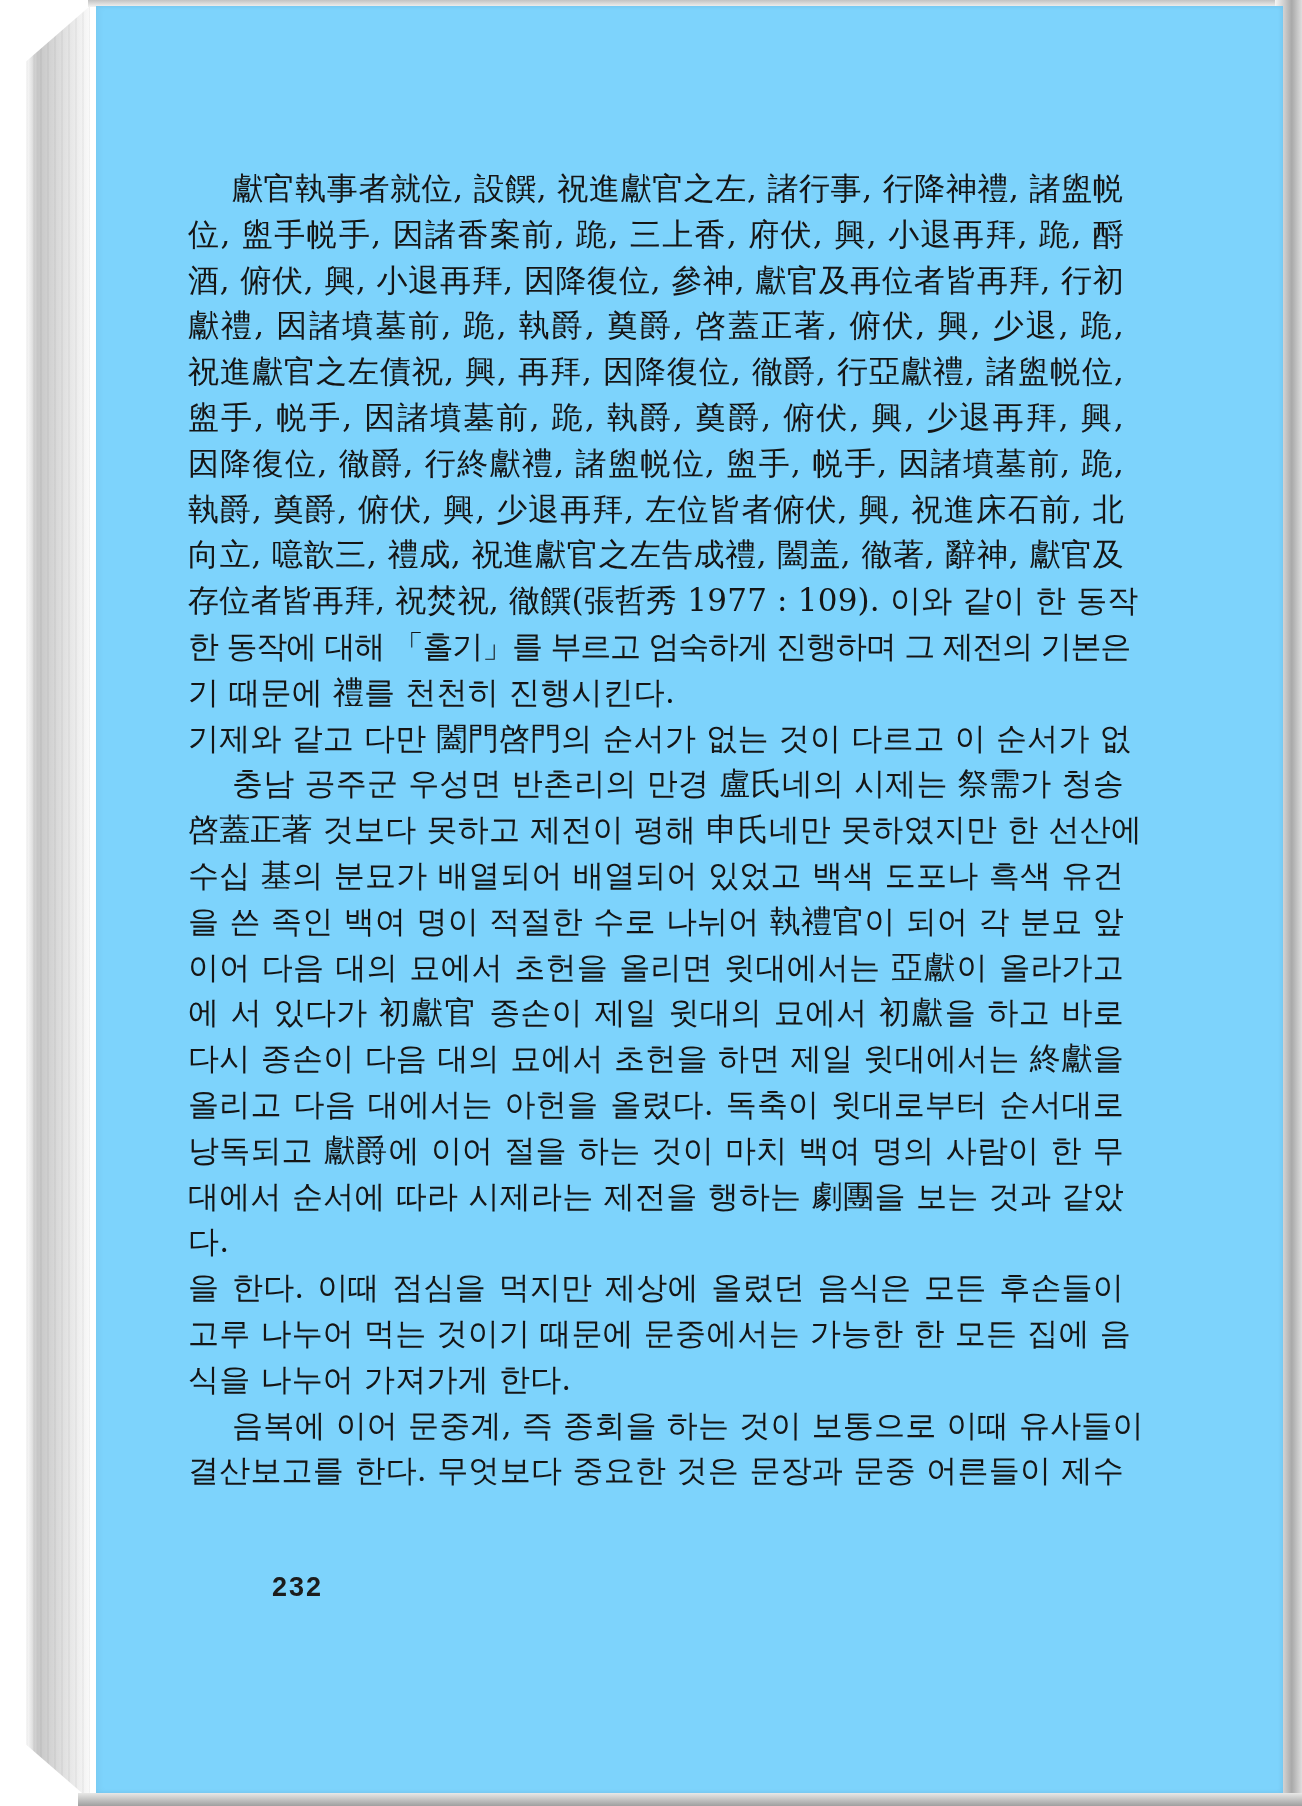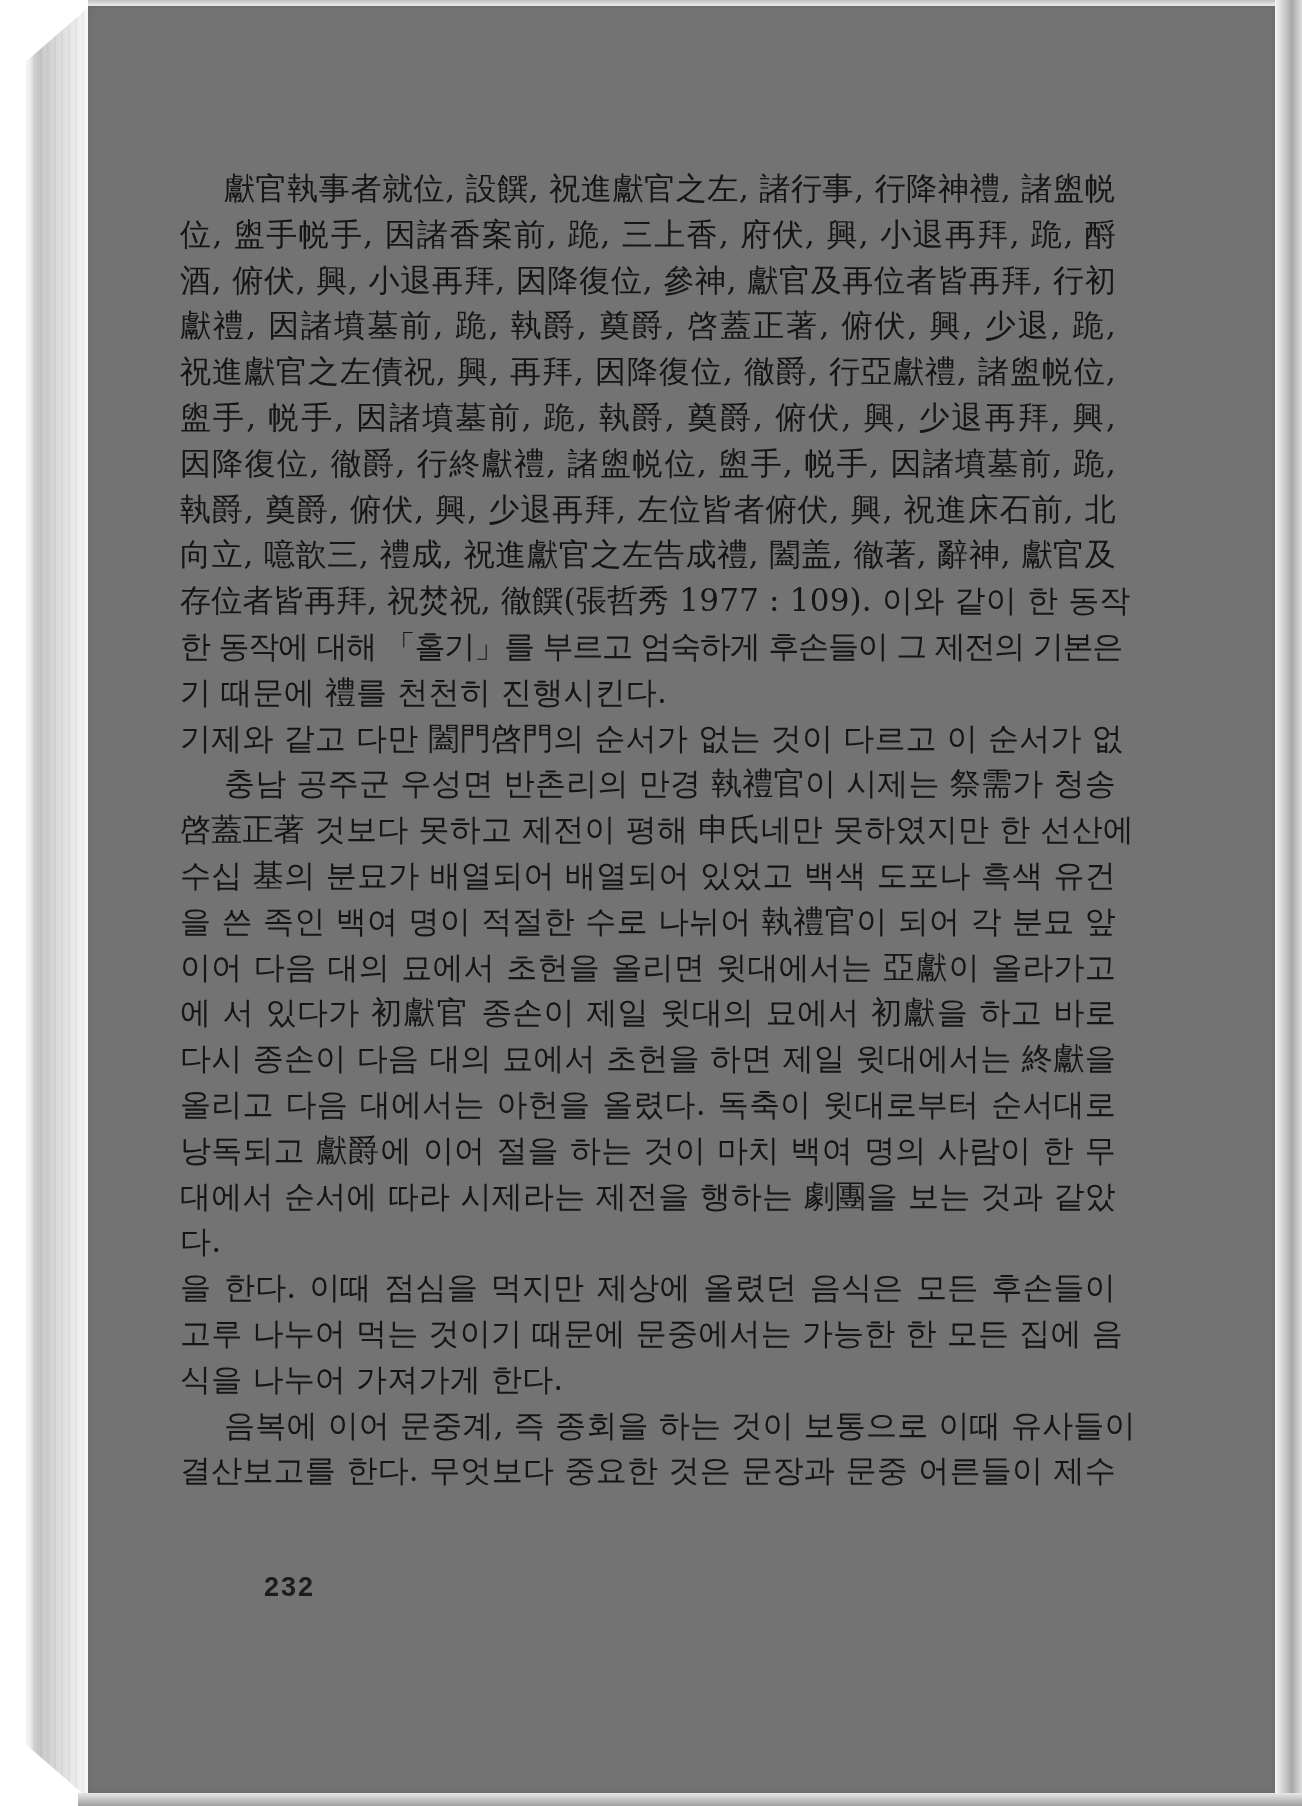--- a/index.html
+++ b/index.html
@@ -27,22 +27,22 @@
   .edge-right {
     position: absolute; right: 0; top: 0; width: 27px; height: 100%;
     background: linear-gradient(to right, #f5f5f4 0%, #c9c9c9 38%, #a9a9a9 62%, #dedede 100%);
   }
   .edge-bottom {
     position: absolute; left: 78px; right: 0; bottom: 0; height: 13px;
     background: linear-gradient(to bottom, #e8e8e7, #9f9f9f);
   }
 
   .page {
-    position: absolute; left: 88px; top: 6px; width: 1187px; height: 1787px;
-    background: #737373;
+    position: absolute; left: 96px; top: 6px; width: 1187px; height: 1787px;
+    background: #7dd3fc;
     box-shadow: inset 3px 0 6px rgba(0,0,0,0.04), inset -2px 0 4px rgba(0,0,0,0.05);
   }
 
   .text-block {
     position: absolute; left: 92px; top: 160px; width: 936px;
     color: #151515;
   }
   .line {
     font-size: 31px;
     line-height: 45.8px;
@@ -78,24 +78,24 @@
       <div class="line indent">獻官執事者就位, 設饌, 祝進獻官之左, 諸行事, 行降神禮, 諸盥帨</div>
       <div class="line">位, 盥手帨手, 因諸香案前, 跪, 三上香, 府伏, 興, 小退再拜, 跪, 酹</div>
       <div class="line">酒, 俯伏, 興, 小退再拜, 因降復位, 參神, 獻官及再位者皆再拜, 行初</div>
       <div class="line">獻禮, 因諸墳墓前, 跪, 執爵, 奠爵, 啓蓋正著, 俯伏, 興, 少退, 跪,</div>
       <div class="line">祝進獻官之左債祝, 興, 再拜, 因降復位, 徹爵, 行亞獻禮, 諸盥帨位,</div>
       <div class="line">盥手, 帨手, 因諸墳墓前, 跪, 執爵, 奠爵, 俯伏, 興, 少退再拜, 興,</div>
       <div class="line">因降復位, 徹爵, 行終獻禮, 諸盥帨位, 盥手, 帨手, 因諸墳墓前, 跪,</div>
       <div class="line">執爵, 奠爵, 俯伏, 興, 少退再拜, 左位皆者俯伏, 興, 祝進床石前, 北</div>
       <div class="line">向立, 噫歆三, 禮成, 祝進獻官之左告成禮, 闔盖, 徹著, 辭神, 獻官及</div>
       <div class="line">存位者皆再拜, 祝焚祝, 徹饌(張哲秀 1977 : 109). 이와 같이 한 동작</div>
-      <div class="line tight">한 동작에 대해 「홀기」를 부르고 엄숙하게 후손들이 그 제전의 기본은</div>
+      <div class="line tight">한 동작에 대해 「홀기」를 부르고 엄숙하게 진행하며 그 제전의 기본은</div>
       <div class="line last">기 때문에 禮를 천천히 진행시킨다.</div>
       <div class="line">기제와 같고 다만 闔門啓門의 순서가 없는 것이 다르고 이 순서가 없</div>
-      <div class="line indent">충남 공주군 우성면 반촌리의 만경 執禮官이 시제는 祭需가 청송</div>
+      <div class="line indent">충남 공주군 우성면 반촌리의 만경 盧氏네의 시제는 祭需가 청송</div>
       <div class="line">啓蓋正著 것보다 못하고 제전이 평해 申氏네만 못하였지만 한 선산에</div>
       <div class="line">수십 基의 분묘가 배열되어 배열되어 있었고 백색 도포나 흑색 유건</div>
       <div class="line">을 쓴 족인 백여 명이 적절한 수로 나뉘어 執禮官이 되어 각 분묘 앞</div>
       <div class="line">이어 다음 대의 묘에서 초헌을 올리면 윗대에서는 亞獻이 올라가고</div>
       <div class="line">에 서 있다가 初獻官 종손이 제일 윗대의 묘에서 初獻을 하고 바로</div>
       <div class="line">다시 종손이 다음 대의 묘에서 초헌을 하면 제일 윗대에서는 終獻을</div>
       <div class="line">올리고 다음 대에서는 아헌을 올렸다. 독축이 윗대로부터 순서대로</div>
       <div class="line">낭독되고 獻爵에 이어 절을 하는 것이 마치 백여 명의 사람이 한 무</div>
       <div class="line">대에서 순서에 따라 시제라는 제전을 행하는 劇團을 보는 것과 같았</div>
       <div class="line last">다.</div>

